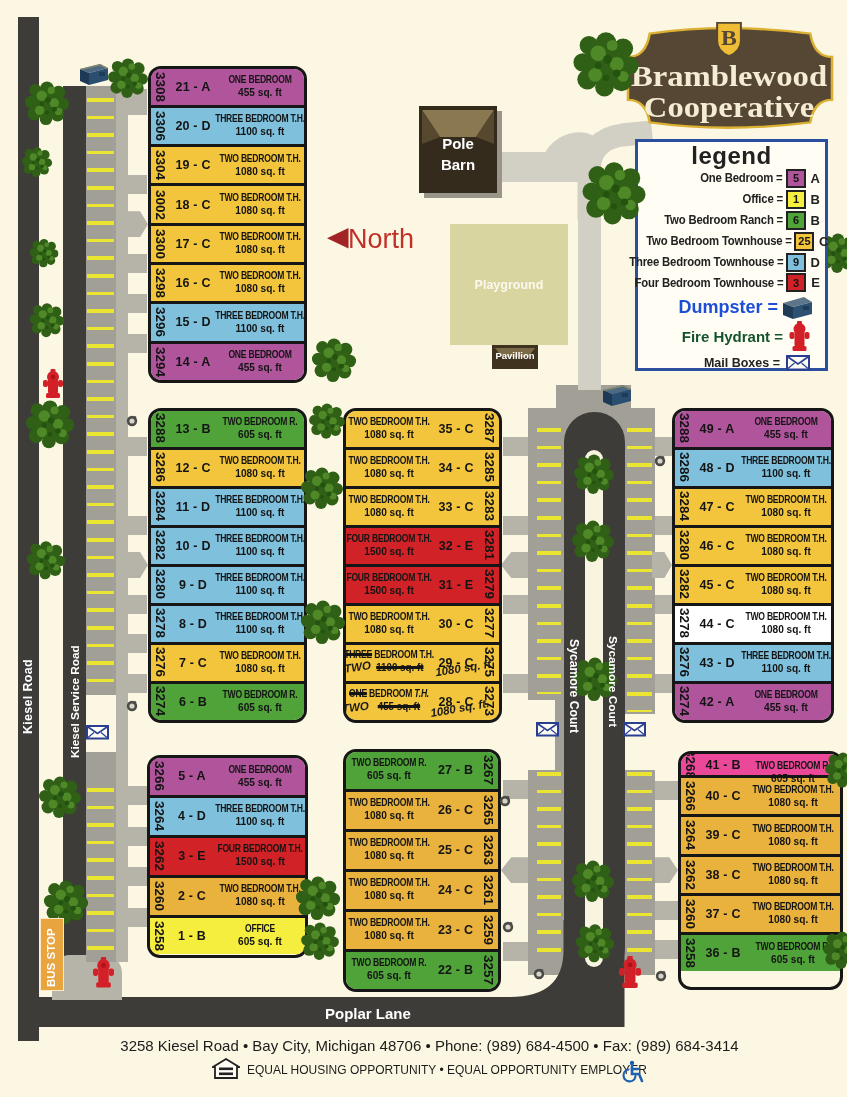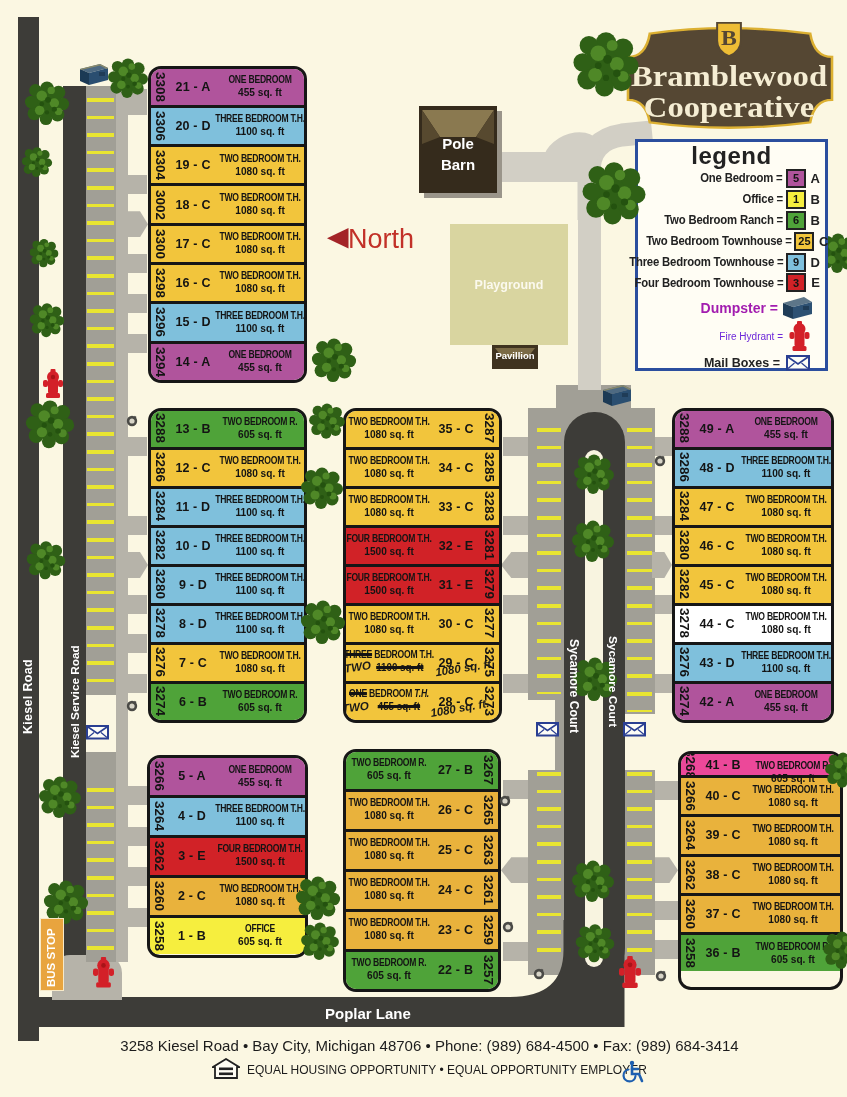--- a/index.html
+++ b/index.html
@@ -651,27 +651,27 @@
         <span style="font-weight:bold;font-size:12.6px;letter-spacing:-0.2px;color:#222;display:inline-block;transform:scaleX(0.9);transform-origin:100% 50%;white-space:nowrap">Three Bedroom Townhouse =</span>
         <span style="width:16px;height:15px;background:#7fc0dc;border:2px solid #222;margin-left:3px;flex:none;display:inline-flex;align-items:center;justify-content:center;font-weight:bold;font-size:11px;color:#141414">9</span>
         <span style="font-weight:bold;font-size:13px;color:#222;width:14px;text-align:right;flex:none">D</span>
       </div>
       <div style="display:flex;align-items:center;justify-content:flex-end;height:20.9px;white-space:nowrap">
         <span style="font-weight:bold;font-size:12.6px;letter-spacing:-0.2px;color:#222;display:inline-block;transform:scaleX(0.9);transform-origin:100% 50%;white-space:nowrap">Four Bedroom Townhouse =</span>
         <span style="width:16px;height:15px;background:#d12227;border:2px solid #222;margin-left:3px;flex:none;display:inline-flex;align-items:center;justify-content:center;font-weight:bold;font-size:11px;color:#141414">3</span>
         <span style="font-weight:bold;font-size:13px;color:#222;width:14px;text-align:right;flex:none">E</span>
       </div>
 <div style="display:flex;align-items:center;justify-content:flex-end;height:29px;white-space:nowrap">
-        <span style="font-weight:bold;font-size:14px;color:#a21caf">Dumpster =</span>
+        <span style="font-weight:bold;font-size:18px;color:#1d4ed8">Dumpster =</span>
 <svg width="30" height="23" style="margin-left:4px;margin-right:8px">
           <use href="#ldump"></use>
         </svg>
       </div>
 <div style="display:flex;align-items:center;justify-content:flex-end;height:29px;white-space:nowrap">
-        <span style="font-weight:normal;font-size:10px;color:#6d28d9">Fire Hydrant =</span>
+        <span style="font-weight:bold;font-size:15px;color:#14532d">Fire Hydrant =</span>
 <svg width="21" height="31" style="margin-left:6px;margin-right:10px">
           <use href="#lhyd"></use>
         </svg>
       </div>
 <div style="display:flex;align-items:center;justify-content:flex-end;height:24px;white-space:nowrap">
         <span style="font-weight:bold;font-size:12.5px;color:#222">Mail Boxes =</span>
 <svg width="25" height="16" style="margin-left:6px;margin-right:9px">
           <use href="#lmail"></use>
         </svg>
       </div>

